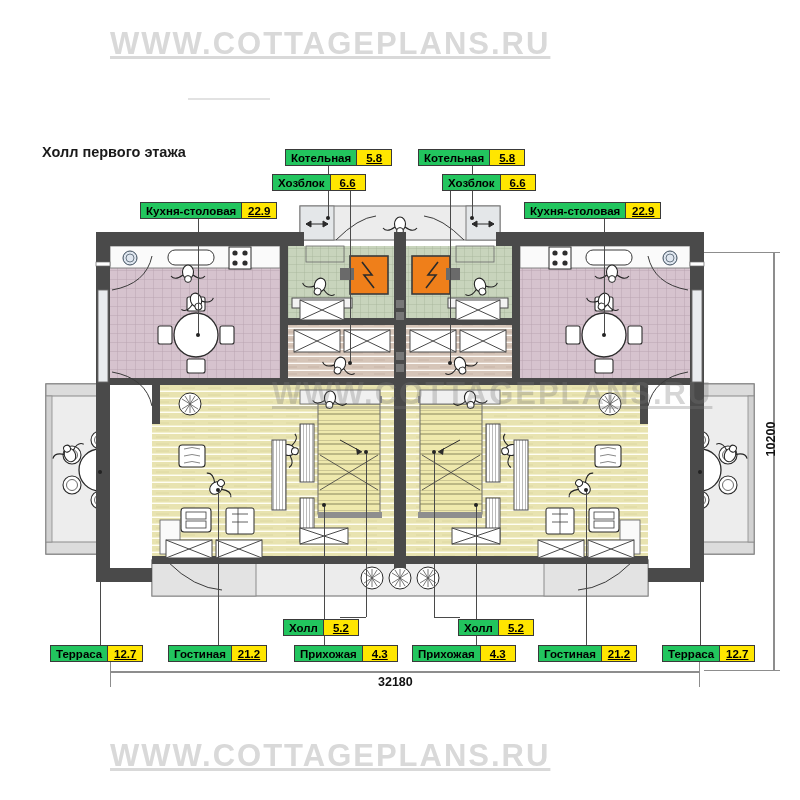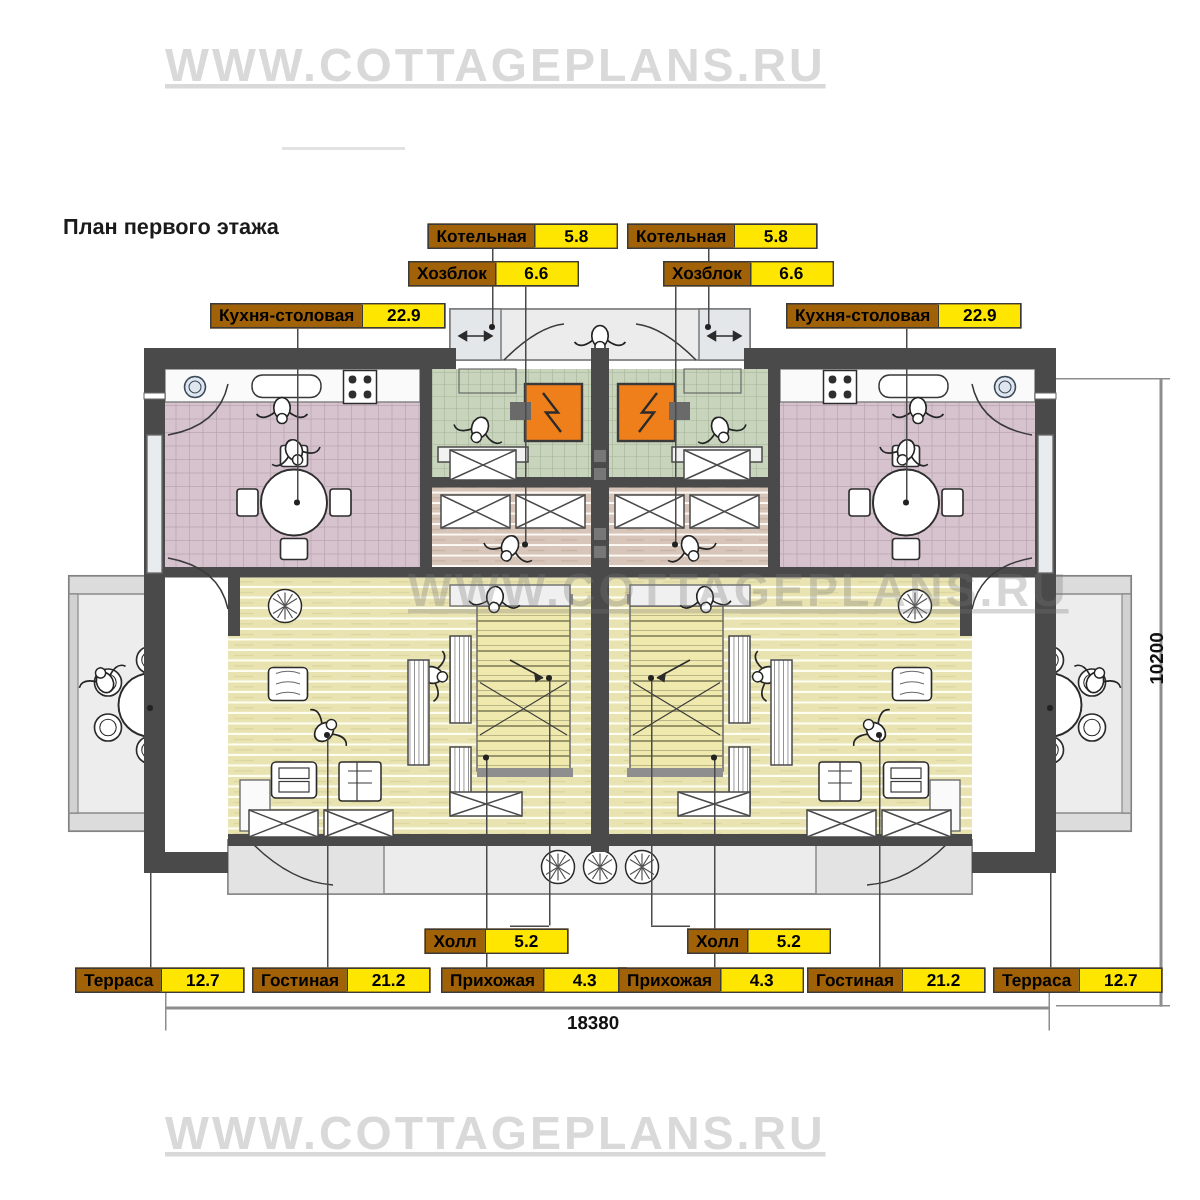--- a/index.html
+++ b/index.html
@@ -30,31 +30,31 @@
   .page-title {
     position: absolute; left: 42px; top: 144px;
     font-size: 14.5px; font-weight: bold; color: #1a1a1a;
   }
 
   
   .label {
     position: absolute;
     display: flex; align-items: stretch;
     border: 1.4px solid #3a3a3a;
-    background: #a16207;
+    background: #22c55e;
     height: 17px;
     font-size: 11.5px; font-weight: bold; color: #000;
     box-sizing: border-box;
     line-height: 14px;
     z-index: 40;
   }
   .label .nm  { padding: 0 5px 0 5px; display:flex; align-items:center; }
   .label .val {
-    padding: 0 14px; display:flex; align-items:center; justify-content:center;
-    background: #ffe600; border-left: 1.4px solid #3a3a3a; min-width: 26px;
+    padding: 0 4px; display:flex; align-items:center; justify-content:center;
+    background: #ffe600; border-left: 1.4px solid #3a3a3a; min-width: 26px; text-decoration: underline;
   }
 
   
   .leader { position:absolute; background:#4a4a4a; z-index:30; }
   .leader.v { width:1px; }
   .leader.h { height:1px; }
   .dot { position:absolute; width:4px; height:4px; background:#222; border-radius:50%; z-index:31;}
 
   
   .dim-line  { position:absolute; background:#8d8d8d; }
@@ -71,21 +71,21 @@
   svg { display:block; }
 </style>
 </head>
 <body>
 
 <div id="stage">
 
   <div class="wm wm-top">WWW.COTTAGEPLANS.RU</div>
   <div class="wm-dash"></div>
 
-  <div class="page-title">План первого этажа</div>
+  <div class="page-title">Холл первого этажа</div>
 
   <svg id="plan" viewBox="0 0 800 800" width="800" height="800">
     <defs>
 
       <pattern id="pTileKitchen" width="9" height="9" patternUnits="userSpaceOnUse">
         <rect width="9" height="9" fill="#d6c3ce"></rect>
         <path d="M0 0 H9 M0 0 V9" stroke="#b9a3b0" stroke-width="0.9"></path>
       </pattern>
 
       <pattern id="pTileGreen" width="8" height="8" patternUnits="userSpaceOnUse">
@@ -559,21 +559,21 @@
   <div class="label" style="left:662px; top:645px;">
     <span class="nm">Терраса</span>
     <span class="val">12.7</span>
   </div>
   <div class="leader v" style="left:700px; top:472px; height:173px;"></div>
   <div class="dot" style="left:698px; top:470px;"></div>
 
   <div class="dim-line h" style="left:110px; top:671px; width:590px;"></div>
   <div class="dim-tick v" style="left:110px; top:655px; height:32px;"></div>
   <div class="dim-tick v" style="left:699px; top:655px; height:32px;"></div>
-  <div class="dim-text" style="left:378px; top:675px;">18380</div>
+  <div class="dim-text" style="left:378px; top:675px;">32180</div>
 
   <div class="dim-line v" style="left:773px; top:252px; width:1.6px; height:419px;"></div>
   <div class="dim-tick h" style="left:704px; top:252px; width:76px;"></div>
   <div class="dim-tick h" style="left:704px; top:670px; width:76px;"></div>
   <div class="dim-text rot" style="left:742px; top:432px; width:58px; text-align:center;">10200</div>
 
   <div class="wm wm-bot">WWW.COTTAGEPLANS.RU</div>
 
 </div>
 

